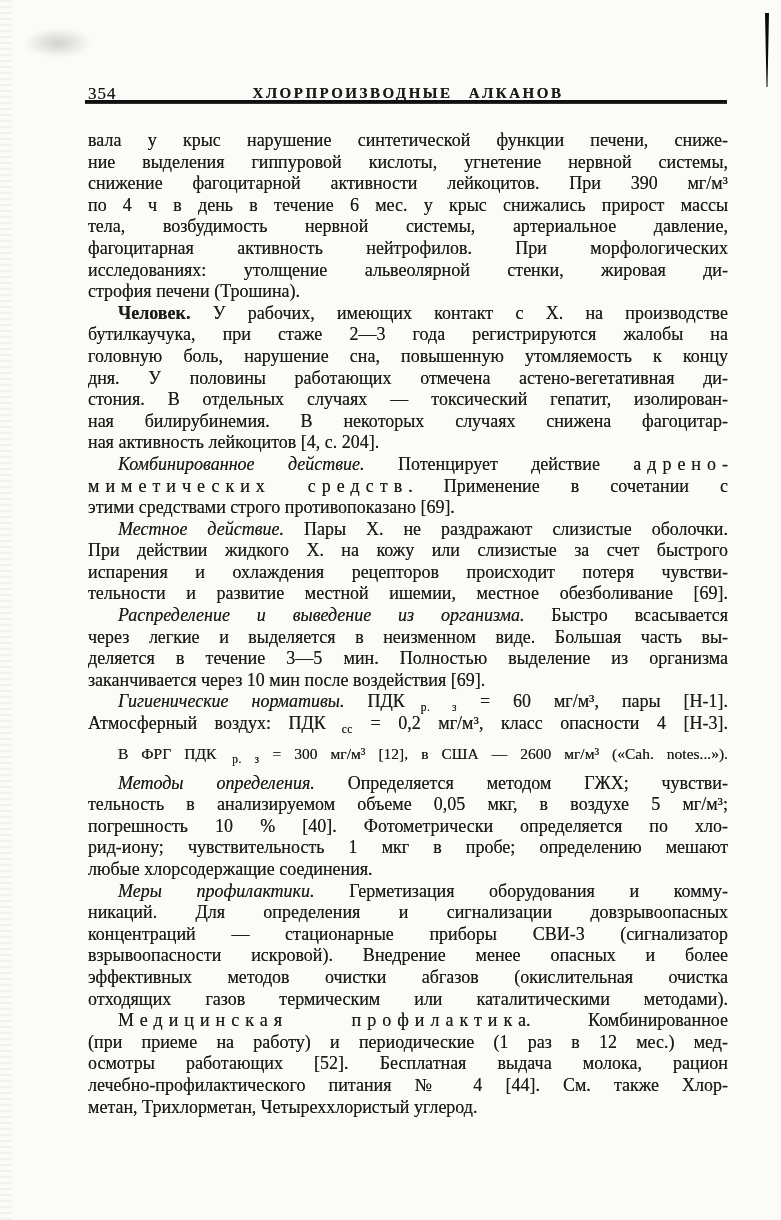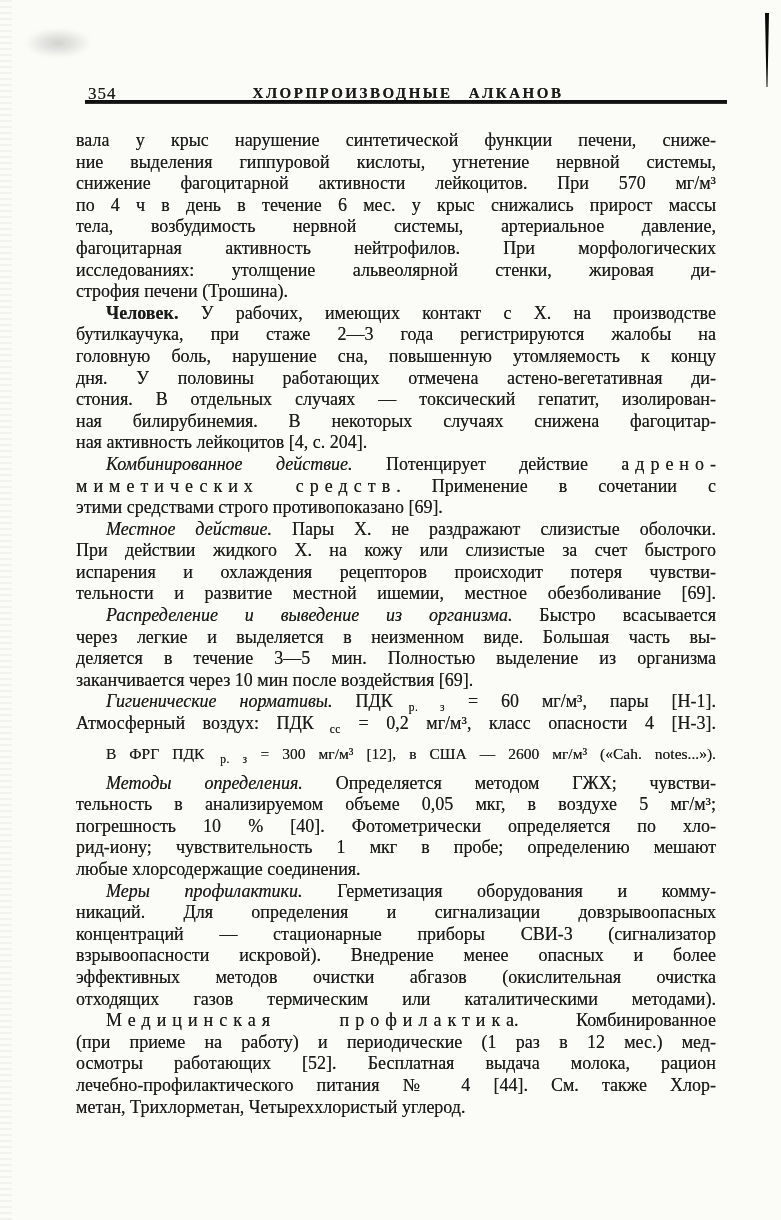--- a/index.html
+++ b/index.html
@@ -20,21 +20,21 @@
   
   .header-row{position:absolute;left:88px;top:60px;width:640px;height:22px;margin-top:23px;}
   .page-number{position:absolute;left:0;top:1px;font-size:17px;letter-spacing:1px;
     text-shadow:0 0 0.3px rgba(20,20,20,0.7);}
   .running-head{position:absolute;left:0;right:0;top:2px;text-align:center;font-weight:bold;
     font-size:15px;letter-spacing:2.5px;word-spacing:10px;
     text-shadow:0 0 0.3px rgba(20,20,20,0.7);}
   .header-rule{position:absolute;left:85px;top:100px;width:642px;height:3.5px;
     background:linear-gradient(to bottom,#101010 0 60%,#3a3a3a);}
   
-  .page-body{position:absolute;left:76px;top:130px;width:640px;
+  .page-body{position:absolute;left:88px;top:130px;width:640px;
     text-shadow:0 0 0.3px rgba(20,20,20,0.7);}
   .line{height:21.6px;line-height:21.6px;font-size:18px;
     text-align:justify;text-align-last:justify;}
   .line.last{text-align-last:left;}
   .line.indent{text-indent:30px;}
   .b{font-weight:bold;}
   .i{font-style:italic;}
   .sp{letter-spacing:6px;margin-right:-6px;}
   sub{font-size:11.5px;line-height:0;vertical-align:-4px;letter-spacing:0.5px;padding-left:16px;}
   .para.small{margin:9px 0;}
@@ -51,21 +51,21 @@
   <div class="header-row">
     <span class="page-number">354</span>
     <span class="running-head">ХЛОРПРОИЗВОДНЫЕ АЛКАНОВ</span>
   </div>
   <div class="header-rule"></div>
 
   <div class="page-body">
       <div class="para">
         <div class="line"><span>вала у крыс нарушение синтетической функции печени, сниже-</span></div>
         <div class="line"><span>ние выделения гиппуровой кислоты, угнетение нервной системы,</span></div>
-        <div class="line"><span>снижение фагоцитарной активности лейкоцитов. При 570 мг/м³</span></div>
+        <div class="line"><span>снижение фагоцитарной активности лейкоцитов. При 390 мг/м³</span></div>
         <div class="line"><span>по 4 ч в день в течение 6 мес. у крыс снижались прирост массы</span></div>
         <div class="line"><span>тела, возбудимость нервной системы, артериальное давление,</span></div>
         <div class="line"><span>фагоцитарная активность нейтрофилов. При морфологических</span></div>
         <div class="line"><span>исследованиях: утолщение альвеолярной стенки, жировая ди-</span></div>
         <div class="line last"><span>строфия печени (Трошина).</span></div>
       </div>
       <div class="para">
         <div class="line indent"><span class="b">Человек.</span><span> У рабочих, имеющих контакт с Х. на производстве</span></div>
         <div class="line"><span>бутилкаучука, при стаже 2—3 года регистрируются жалобы на</span></div>
         <div class="line"><span>головную боль, нарушение сна, повышенную утомляемость к концу</span></div>

